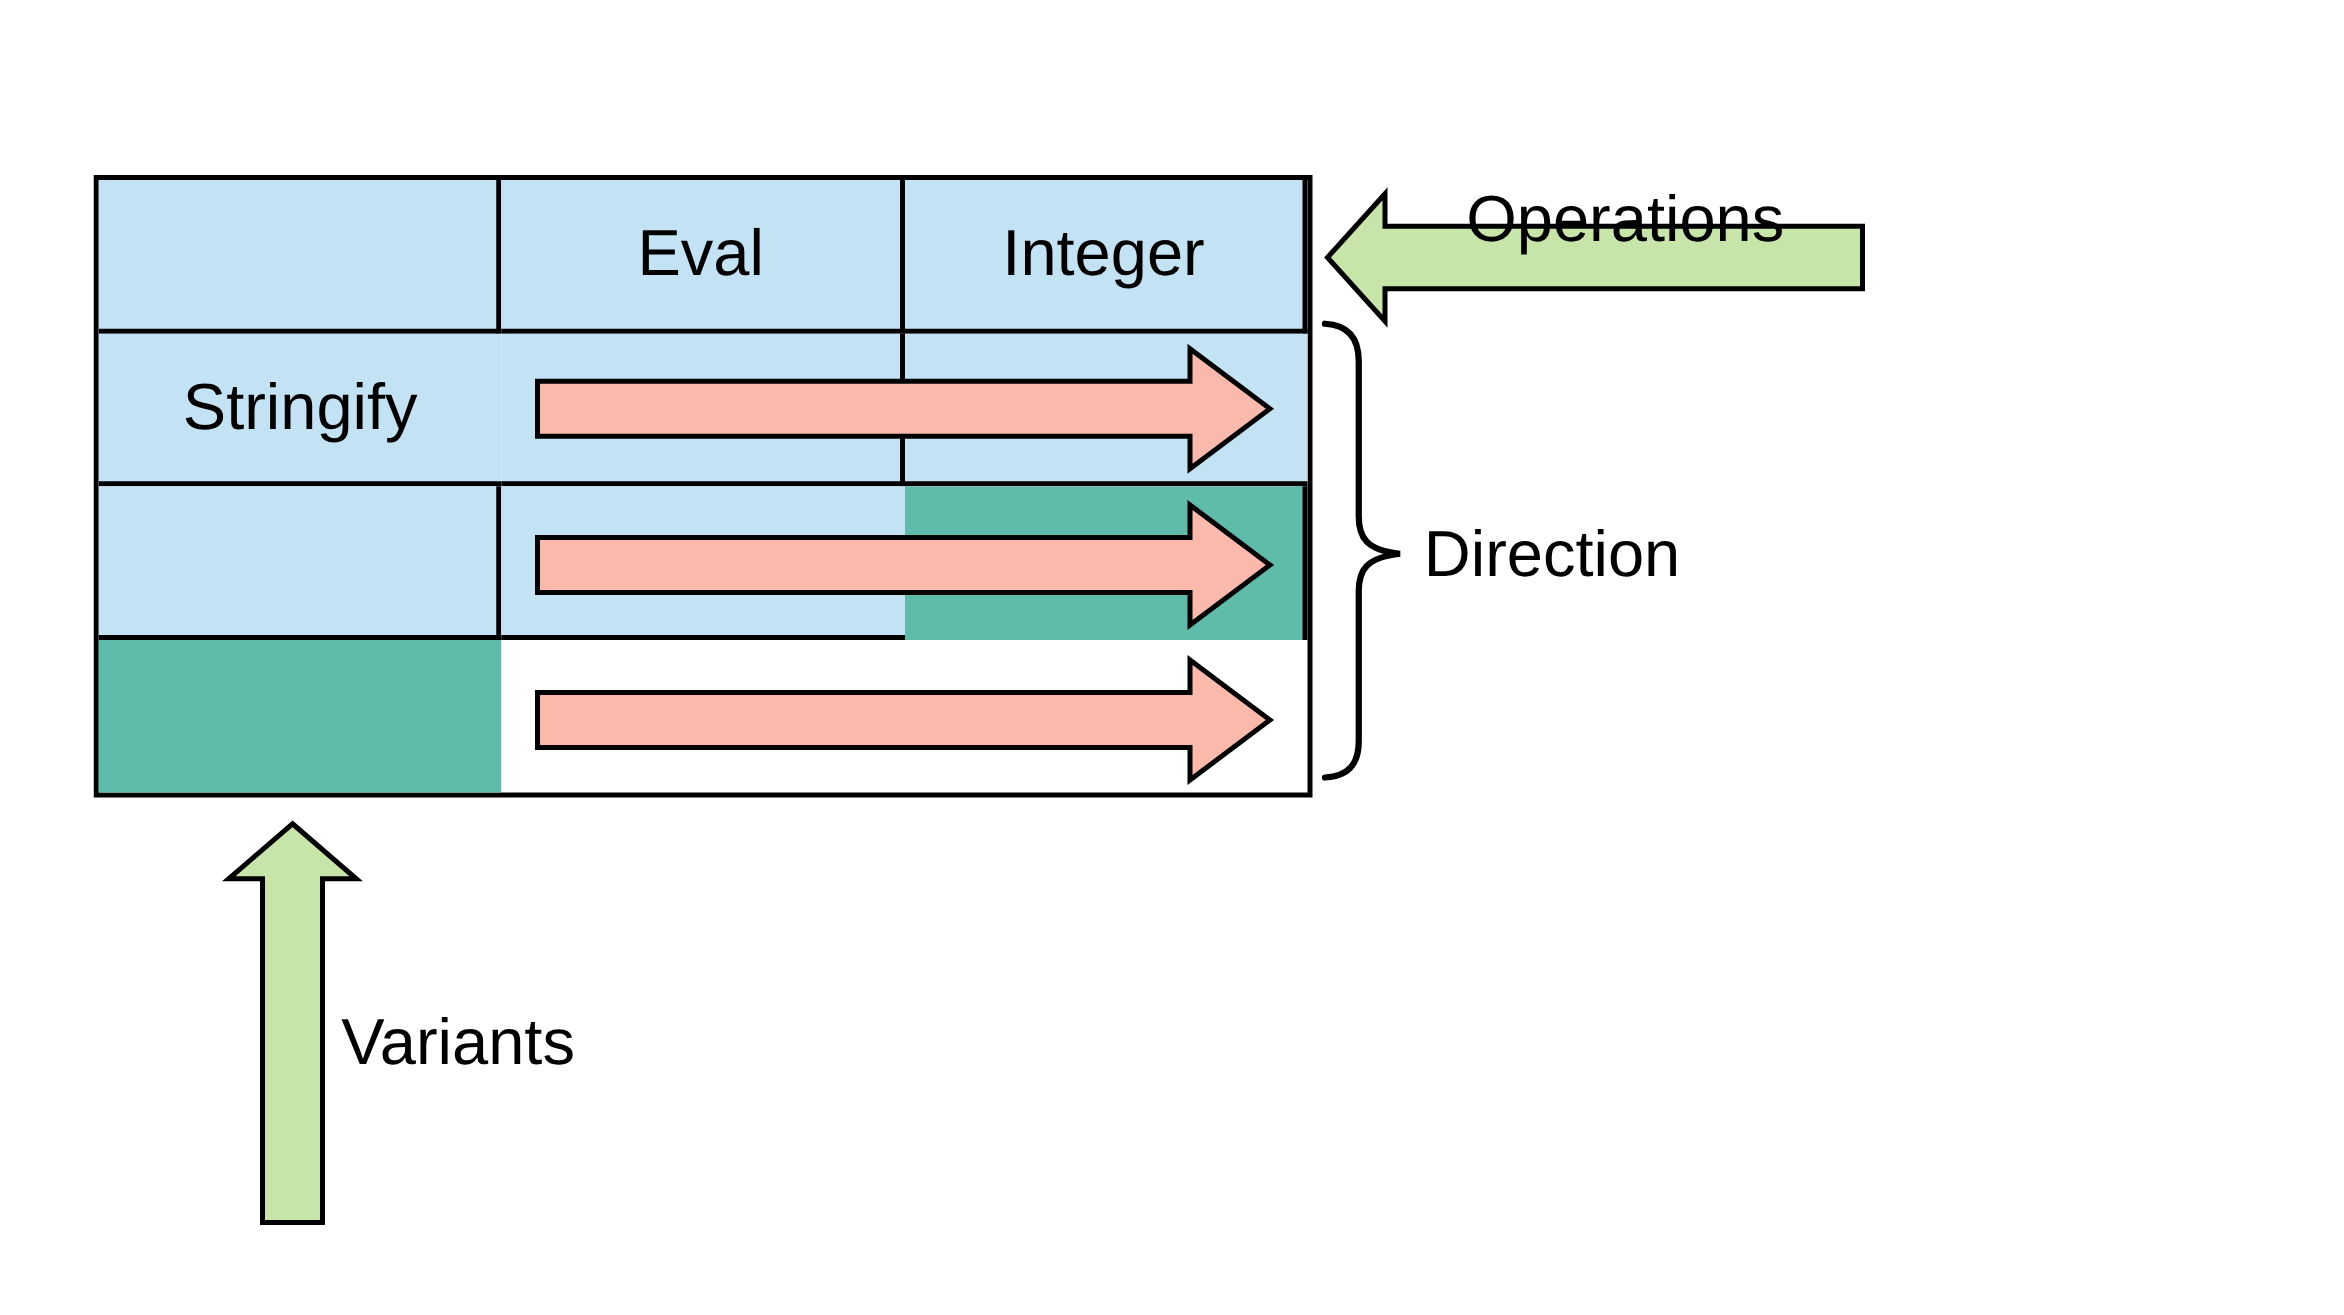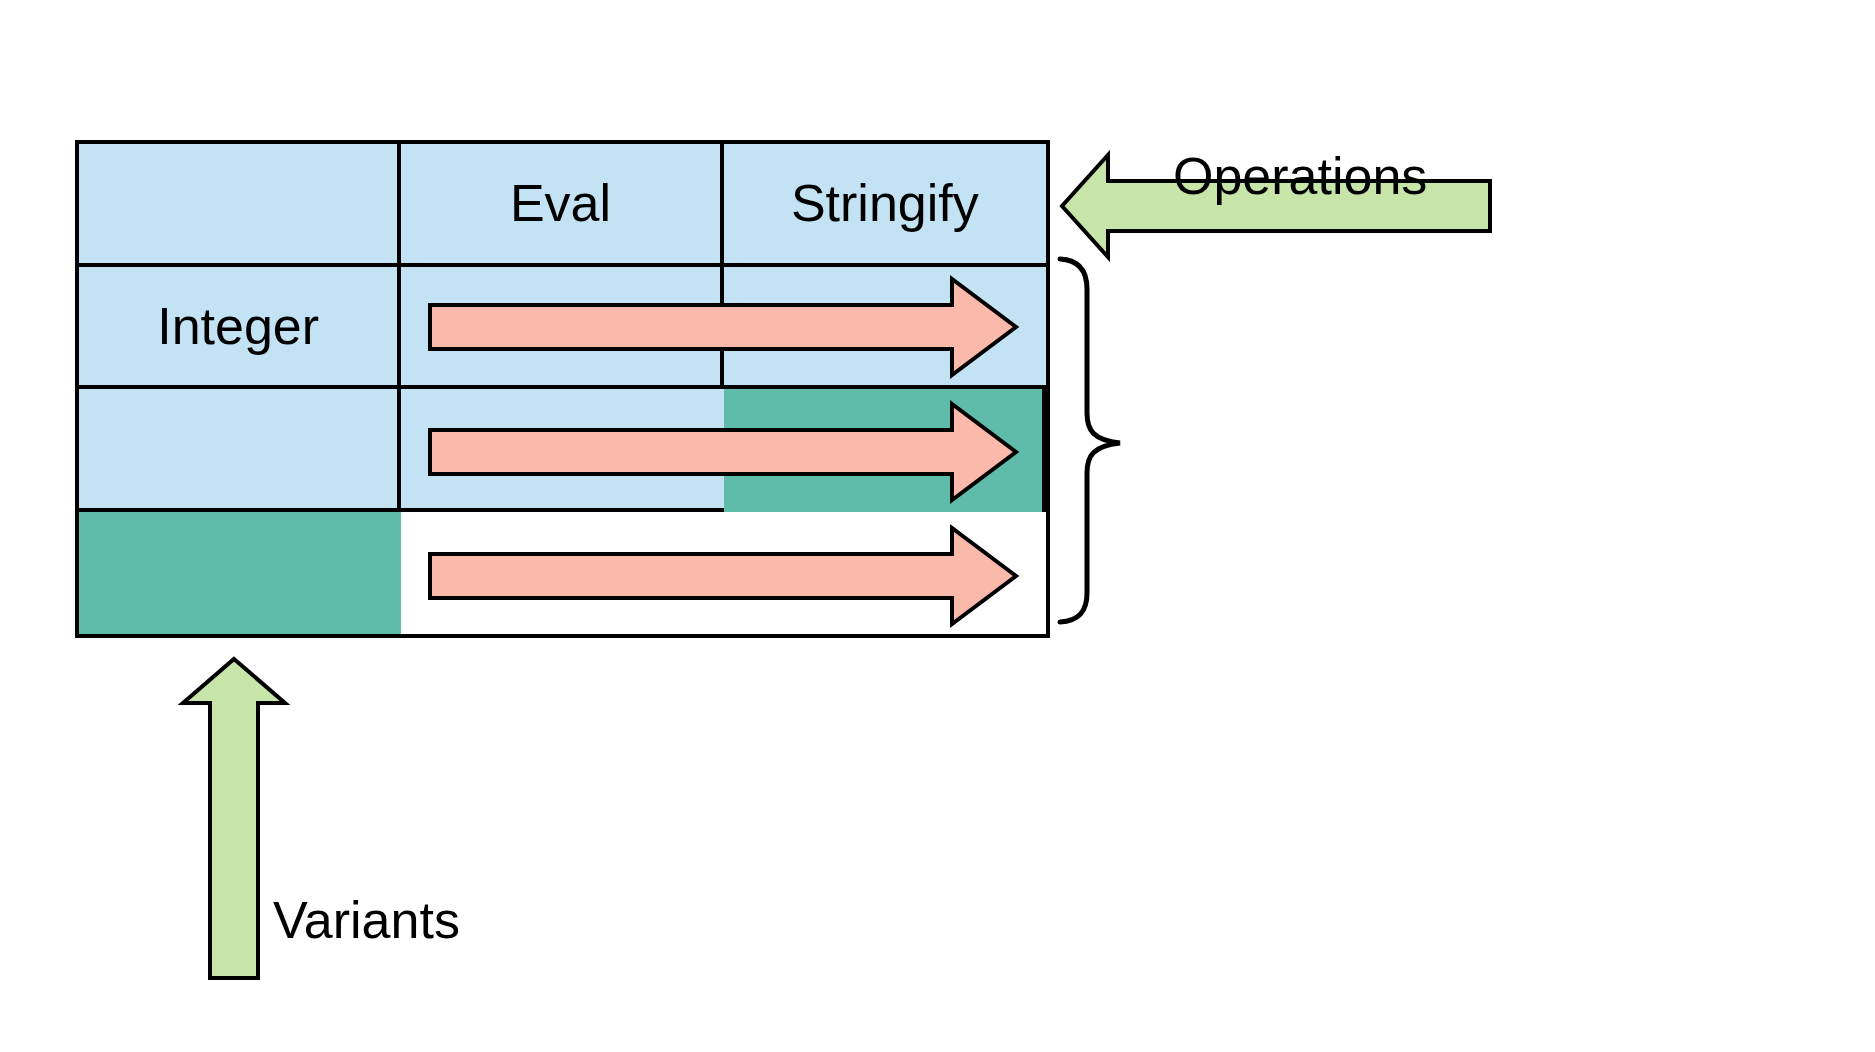--- a/index.html
+++ b/index.html
@@ -53,34 +53,34 @@
   
   .float-label {
     position: absolute;
     font-size: 52px;
     line-height: 62px;
     white-space: nowrap;
     margin-top: 41px;
   }
   .lbl-operations { left: 1173px; top: 104px; }
   .lbl-oop        { left: 1139px; top: 372px; }
-  .lbl-variants   { left: 273px;  top: 848px; }
+  .lbl-variants   { left: 273px;  top: 762px; }
 </style>
 </head>
 <body>
 
 <div class="canvas">
 
   <div class="vtable">
 
     <div class="cell"></div>
     <div class="cell">Eval</div>
+    <div class="cell">Integer</div>
+
     <div class="cell last-col">Stringify</div>
-
-    <div class="cell">Integer</div>
     <div class="cell"></div>
     <div class="cell last-col"></div>
 
     <div class="cell"></div>
     <div class="cell last-col"></div>
 
     <div class="cell teal last-row"></div>
     <div class="cell teal last-col last-row"></div>
   </div>
 
@@ -93,17 +93,18 @@
     <polygon stroke-width="4" points="1062,206 1108,155 1108,181 1490,181 1490,231 1108,231 1108,257" fill="#c7e5a9" stroke="#000000"></polygon>
 
     <polygon stroke-width="4" points="234,659 285,703 258,703 258,978 210,978 210,703 183,703" fill="#c7e5a9" stroke="#000000"></polygon>
 
     <path fill="none" stroke-width="5" stroke-linecap="round" d="M 1060,259 C 1079,260 1087,271 1087,289 L 1087,413 C 1087,430 1093,440 1120,443 C 1093,446 1087,456 1087,473 L 1087,593 C 1087,611 1079,621 1060,622" stroke="#000000"></path>
   </svg>
 
   <div class="float-label lbl-operations">Operations</div>
 
   <div class="float-label lbl-oop">
+    <div>Direction</div>
   </div>
 
   <div class="float-label lbl-variants">Variants</div>
 
 </div>
 
 </body></html>

